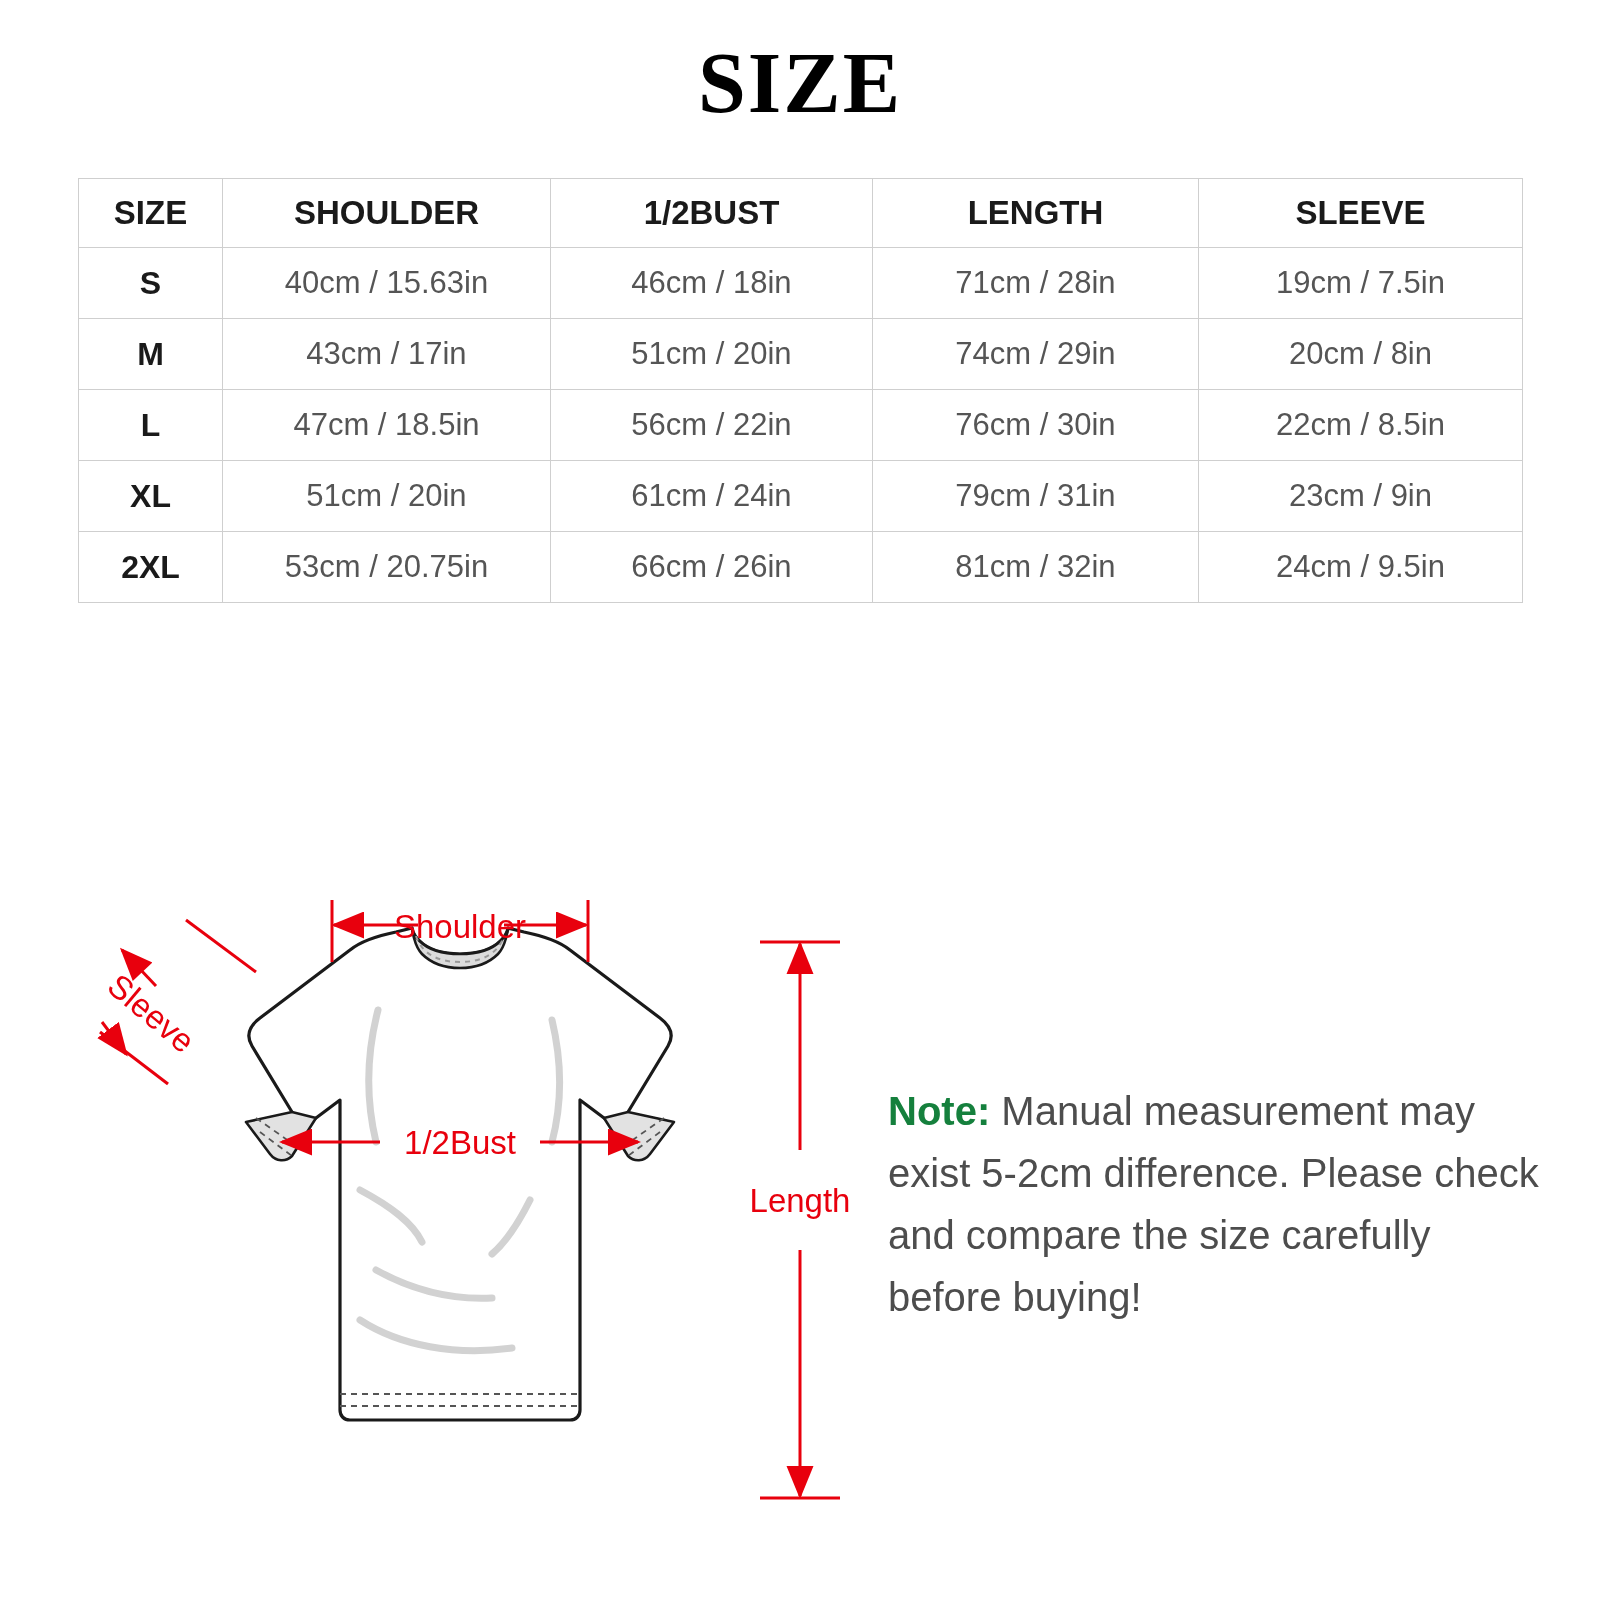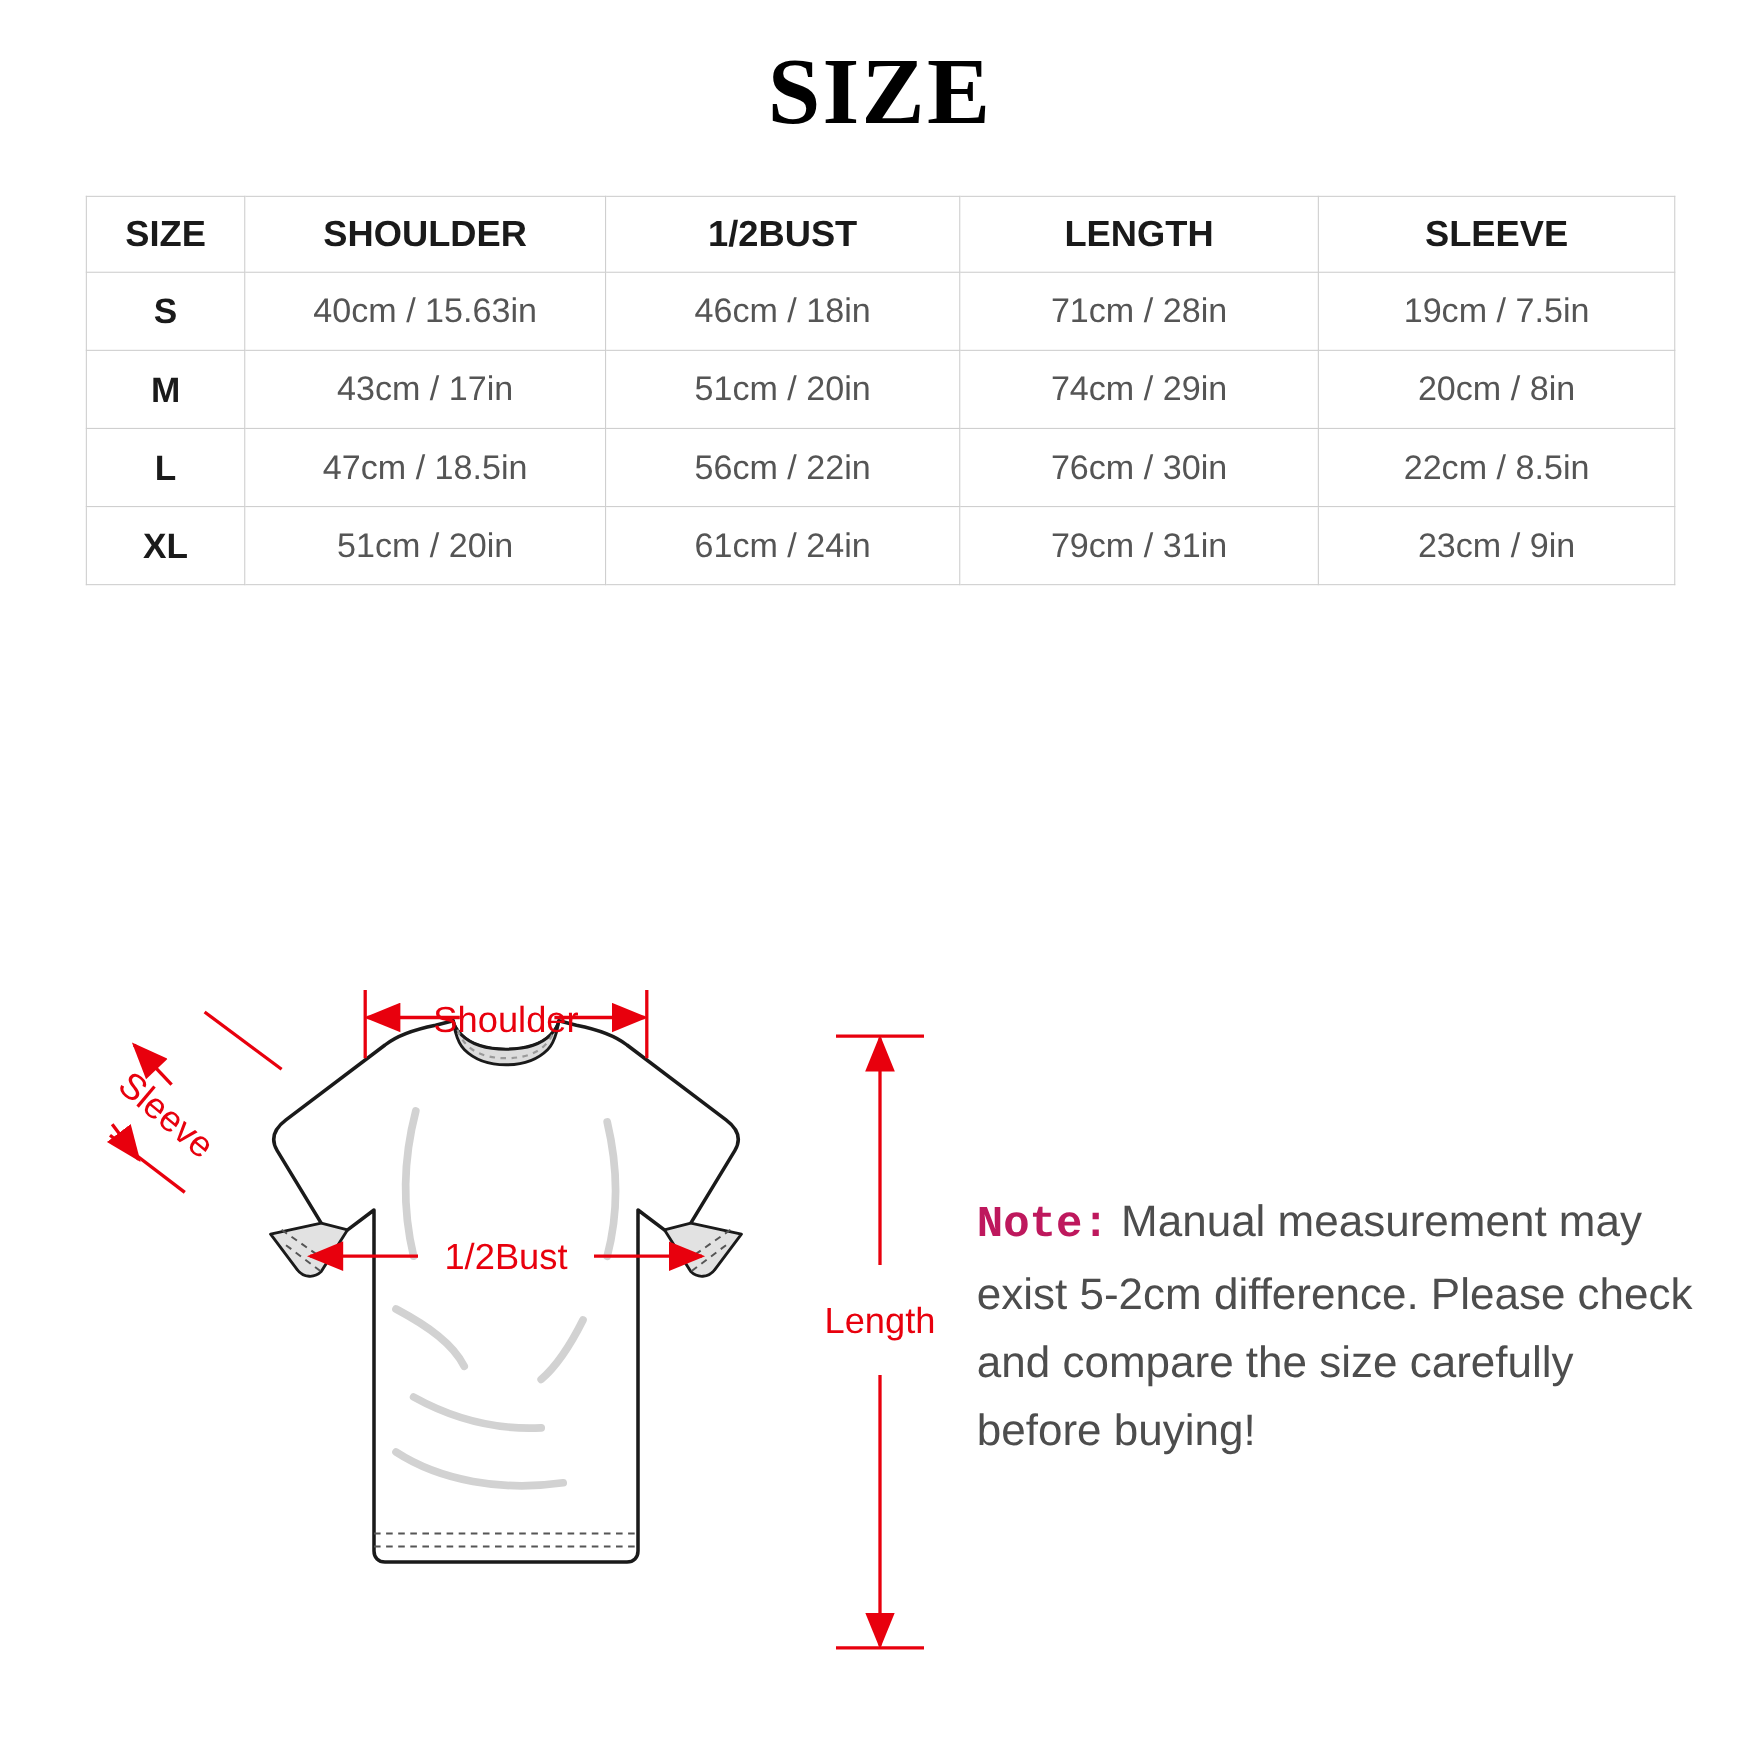--- a/index.html
+++ b/index.html
@@ -79,22 +79,21 @@
     position: absolute;
     top: 1080px;
     left: 888px;
     width: 660px;
     font-size: 40px;
     line-height: 1.55;
     color: #4d4d4d;
   }
   #note .note-label {
     font-weight: bold;
-    color: #be185d;
-    font-family: Liberation Mono, monospace;
+    color: #15803d;
   }
 </style>
 </head>
 <body>
 
 <div id="title">SIZE</div>
 
 <table id="size-table">
   <colgroup>
     <col class="col-size">
@@ -133,20 +132,27 @@
       <td class="val">56cm / 22in</td>
       <td class="val">76cm / 30in</td>
       <td class="val">22cm / 8.5in</td>
     </tr>
     <tr>
       <td class="sz">XL</td>
       <td class="val">51cm / 20in</td>
       <td class="val">61cm / 24in</td>
       <td class="val">79cm / 31in</td>
       <td class="val">23cm / 9in</td>
+    </tr>
+    <tr>
+      <td class="sz">2XL</td>
+      <td class="val">53cm / 20.75in</td>
+      <td class="val">66cm / 26in</td>
+      <td class="val">81cm / 32in</td>
+      <td class="val">24cm / 9.5in</td>
     </tr>
   </tbody>
 </table>
 
 <div id="diagram">
   <svg width="800" height="700" viewBox="0 0 800 700" xmlns="http://www.w3.org/2000/svg">
     <defs>
       <marker id="arrR" markerWidth="12" markerHeight="12" refX="10" refY="4.5" orient="auto">
         <path d="M0,0 L11,4.5 L0,9 Z" fill="#e8000d"></path>
       </marker>

